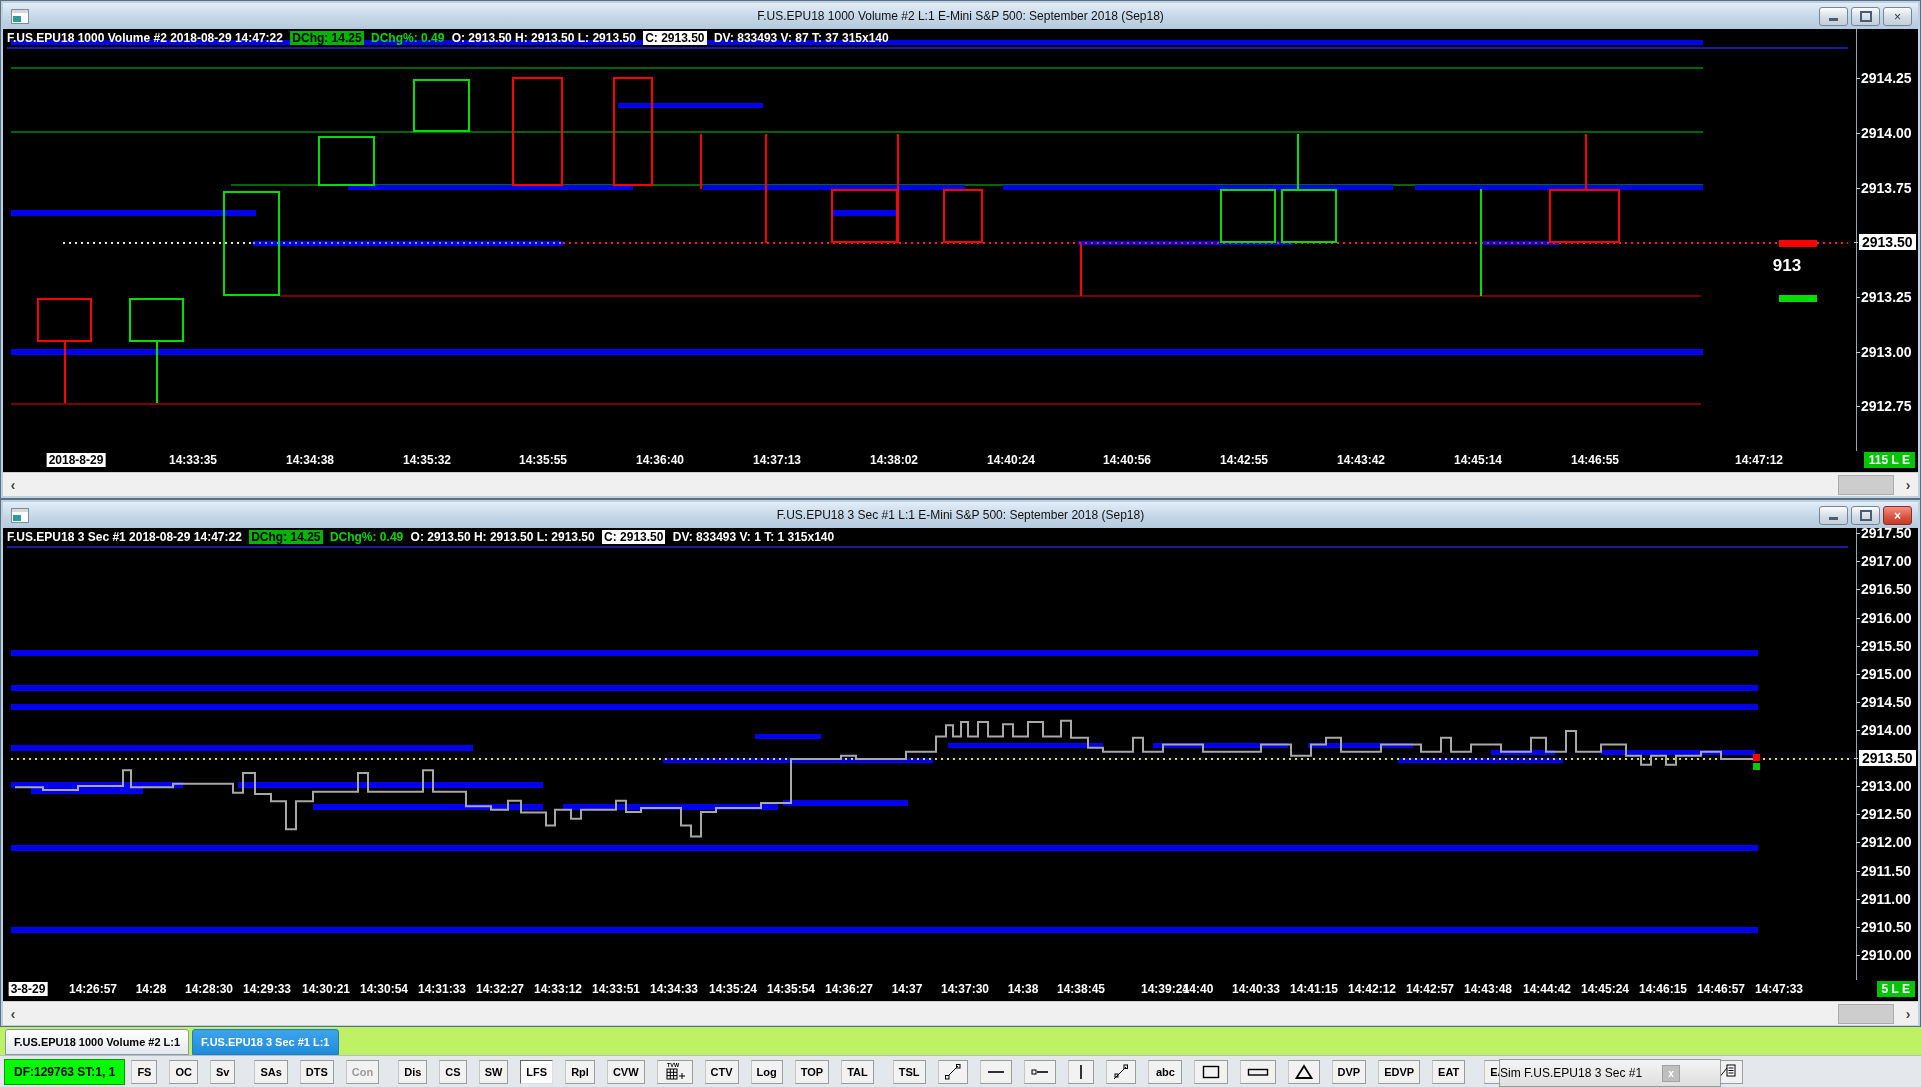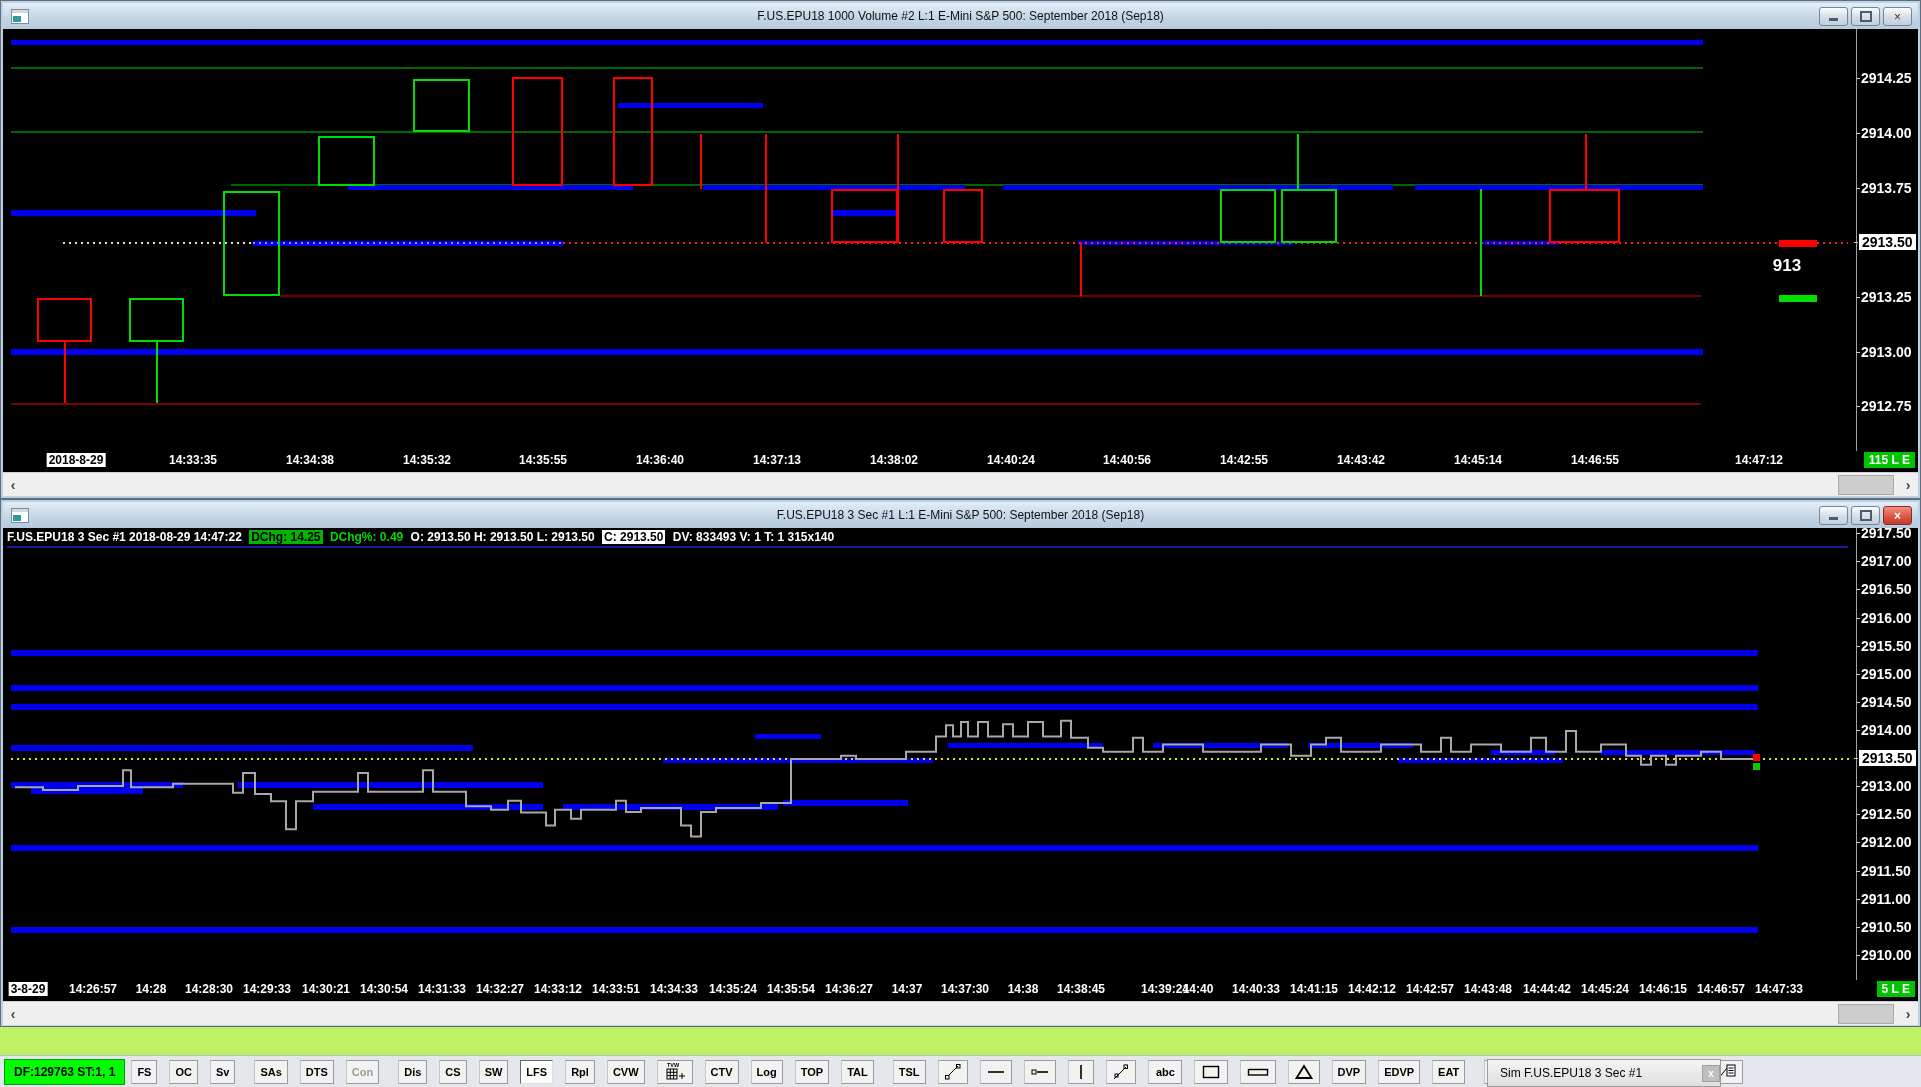--- a/index.html
+++ b/index.html
@@ -55,21 +55,21 @@
   
   .tabsrow{position:absolute;left:0;top:1027px;width:100%;height:28px;display:flex;align-items:flex-end;gap:3px;padding-left:5px;box-sizing:border-box;}
   .tab{height:24px;display:flex;align-items:center;padding:0 8px;font-size:11px;font-weight:bold;border:1px solid #8a97a5;border-radius:3px 3px 0 0;background:linear-gradient(#ffffff,#e4e9ee);color:#000;}
   .tab.active{background:linear-gradient(#3ea4ec,#1f8cd8);color:#fff;border-color:#1f7ec2;}
   .toolbar{position:absolute;left:0;top:1055px;width:100%;height:32px;background:#e4e8ec;border-top:1px solid #b8bec5;display:flex;align-items:center;padding:0 4px;box-sizing:border-box;}
   .dfbox{height:24px;display:flex;align-items:center;background:#00fe00;border:1px solid #00a000;color:#000;font-size:12px;font-weight:bold;padding:0 9px;margin-right:6px;white-space:nowrap;}
   .tbtn{height:24px;min-width:22px;display:flex;align-items:center;justify-content:center;background:#f2f2f2;border:1px solid #9b9b9b;border-left-color:#c6c6c6;font-size:11px;font-weight:bold;color:#000;padding:0 5px;box-sizing:border-box;white-space:nowrap;}
   .tbtn.pressed{background:#ffffff;border-color:#666 #ddd #ddd #666;}
   .tbtn.disabled{color:#9a9a9a;}
   .tb-gap{margin-left:7px;}
-  .taskitem{position:absolute;right:200px;top:3px;width:220px;height:26px;background:linear-gradient(#f4f4f4,#dfdfdf);border:1px solid #9b9b9b;display:flex;align-items:center;justify-content:space-between;gap:20px;font-size:12px;color:#000;padding-left:12px;}
+  .taskitem{position:absolute;right:200px;top:3px;width:220px;height:26px;background:linear-gradient(#f4f4f4,#dfdfdf);border:1px solid #9b9b9b;display:flex;align-items:center;justify-content:flex-start;gap:20px;font-size:12px;color:#000;}
   .taskclose{width:16px;height:15px;background:#bfbfbf;border:1px solid #a0a0a0;color:#fff;font-size:10px;font-weight:bold;display:flex;align-items:center;justify-content:center;}
 </style>
 </head>
 <body>
 
 <div class="screen">
 
   <div class="win" id="win1">
     <div class="titlebar">
       <span class="winicon"></span>
@@ -80,20 +80,28 @@
           </span>
         <span class="wbtn">
             <span class="g-rest"></span>
           </span>
         <span class="wbtn">
             <span class="gx">×</span>
           </span>
       </span>
     </div>
     <div class="plotwrap" id="plot1w">
+      <div class="chartheader">
+        <span class="seg">F.US.EPU18  1000 Volume  #2 2018-08-29 14:47:22</span>
+        <span class="seg dchg">DChg: 14.25</span>
+        <span class="seg dchgp">DChg%: 0.49</span>
+        <span class="seg">O: 2913.50 H: 2913.50 L: 2913.50</span>
+        <span class="seg closep">C: 2913.50</span>
+        <span class="seg">DV: 833493 V: 87 T: 37 315x140</span>
+      </div>
       <div class="plot" id="plot1">
           <div class="hl" style="left: 8px; width: 1692px; top: 38.4px; height: 2px; background: rgb(0, 102, 0);"></div>
           <div class="hl" style="left: 8px; width: 1692px; top: 101.8px; height: 2px; background: rgb(0, 102, 0);"></div>
           <div class="hl" style="left: 228px; width: 1472px; top: 155.3px; height: 2px; background: rgb(0, 102, 0);"></div>
           <div class="hl" style="left: 277px; width: 1421px; top: 265.8px; height: 2px; background: rgb(119, 0, 0);"></div>
           <div class="hl" style="left: 8px; width: 1690px; top: 374px; height: 2px; background: rgb(119, 0, 0);"></div>
           <div class="hl" style="left: 8px; width: 1692px; top: 10.6px; height: 5px; background: rgb(0, 0, 238);"></div>
           <div class="hl" style="left: 615px; width: 145px; top: 74px; height: 5px; background: rgb(0, 0, 238);"></div>
           <div class="hl" style="left: 345px; width: 285px; top: 156px; height: 5px; background: rgb(0, 0, 238);"></div>
           <div class="hl" style="left: 700px; width: 262px; top: 156px; height: 5px; background: rgb(0, 0, 238);"></div>
@@ -274,20 +282,24 @@
         <div class="timelabel" style="left: 1718px;">14:46:57</div>
         <div class="timelabel" style="left: 1776px;">14:47:33</div>
       </div>
     <div class="hscroll">
       <span class="scr-arrow scr-left">‹</span>
       <span class="scr-thumb"></span>
       <span class="scr-arrow scr-right">›</span>
     </div>
   </div>
 
+  <div class="tabsrow" id="tabsrow">
+      <div class="tab">F.US.EPU18  1000 Volume  #2  L:1</div>
+      <div class="tab active">F.US.EPU18  3 Sec  #1  L:1</div>
+    </div>
 
   <div class="toolbar" id="toolbar">
     <span class="dfbox">DF:129763  ST:1, 1</span>
     <span id="tbbtns" style="display:flex;align-items:center;gap:12px;">
         <button class="tbtn">FS</button>
         <button class="tbtn">OC</button>
         <button class="tbtn">Sv</button>
         <button class="tbtn tb-gap">SAs</button>
         <button class="tbtn">DTS</button>
         <button class="tbtn disabled">Con</button>

